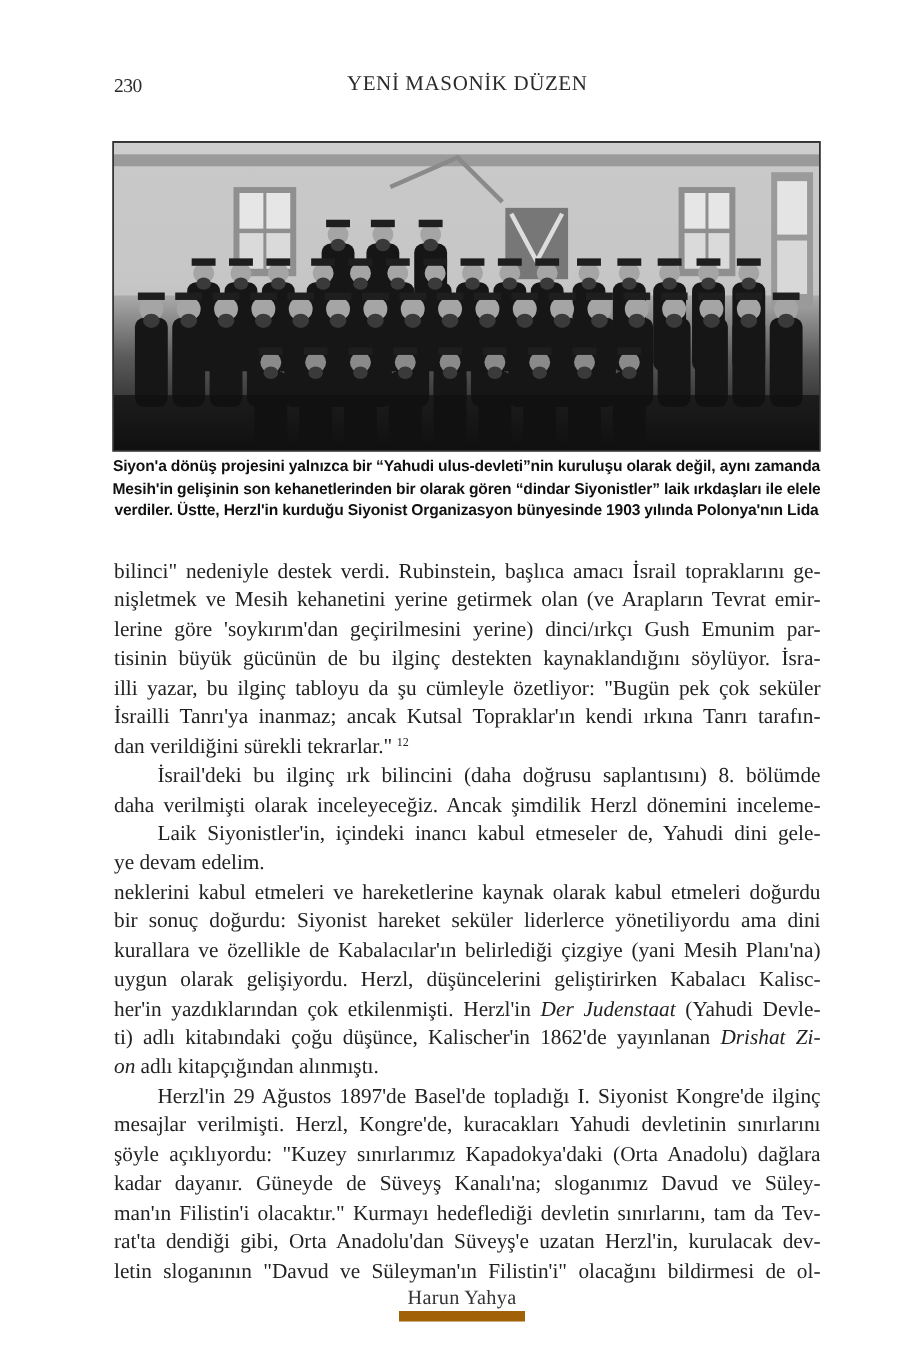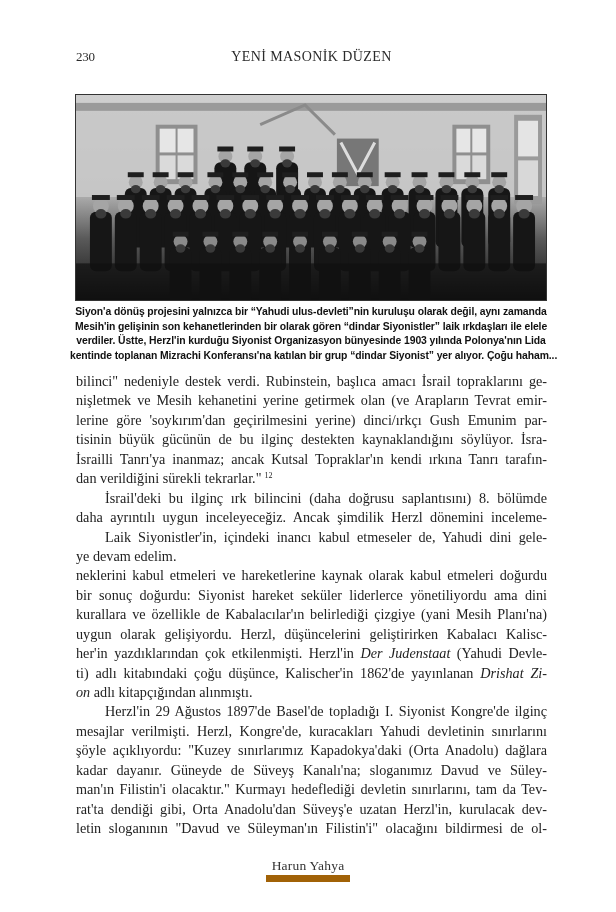--- a/index.html
+++ b/index.html
@@ -264,32 +264,32 @@
           <ellipse cx="345" cy="155" rx="4.8999999999999995" ry="4.2" fill="#3a3a3a"></ellipse>
         </g>
       <rect x="0" y="170" width="472" height="37" fill="#101010" opacity="0.7"></rect>
     </svg>
   </div>
 
   <div class="caption">
     <div>Siyon'a dönüş projesini yalnızca bir “Yahudi ulus-devleti”nin kuruluşu olarak değil, aynı zamanda</div>
     <div>Mesih'in gelişinin son kehanetlerinden bir olarak gören “dindar Siyonistler” laik ırkdaşları ile elele</div>
     <div>verdiler. Üstte, Herzl'in kurduğu Siyonist Organizasyon bünyesinde 1903 yılında Polonya'nın Lida</div>
-    <div>kentinde toplanan Mizrachi Konferansı'na katılan bir grup “dindar Siyonist” yer alıyor. Çoğu haham...</div>
   </div>
 
   <div class="body-text" id="body-text">
       <div class="line"><span>bilinci" nedeniyle destek verdi. Rubinstein, başlıca amacı İsrail topraklarını ge-</span></div>
       <div class="line"><span>nişletmek ve Mesih kehanetini yerine getirmek olan (ve Arapların Tevrat emir-</span></div>
       <div class="line"><span>lerine göre 'soykırım'dan geçirilmesini yerine) dinci/ırkçı Gush Emunim par-</span></div>
       <div class="line"><span>tisinin büyük gücünün de bu ilginç destekten kaynaklandığını söylüyor. İsra-</span></div>
+      <div class="line"><span>illi yazar, bu ilginç tabloyu da şu cümleyle özetliyor: "Bugün pek çok seküler</span></div>
       <div class="line"><span>İsrailli Tanrı'ya inanmaz; ancak Kutsal Topraklar'ın kendi ırkına Tanrı tarafın-</span></div>
       <div class="line last"><span>dan verildiğini sürekli tekrarlar."</span><sup class="fn">12</sup></div>
       <div class="line indent"><span>İsrail'deki bu ilginç ırk bilincini (daha doğrusu saplantısını) 8. bölümde</span></div>
-      <div class="line"><span>daha ayrıntılı uygun inceleyeceğiz. Ancak şimdilik Herzl dönemini inceleme-</span></div>
+      <div class="line"><span>daha verilmişti olarak inceleyeceğiz. Ancak şimdilik Herzl dönemini inceleme-</span></div>
       <div class="line indent"><span>Laik Siyonistler'in, içindeki inancı kabul etmeseler de, Yahudi dini gele-</span></div>
       <div class="line last"><span>ye devam edelim.</span></div>
       <div class="line"><span>neklerini kabul etmeleri ve hareketlerine kaynak olarak kabul etmeleri doğurdu</span></div>
       <div class="line"><span>bir sonuç doğurdu: Siyonist hareket seküler liderlerce yönetiliyordu ama dini</span></div>
       <div class="line"><span>kurallara ve özellikle de Kabalacılar'ın belirlediği çizgiye (yani Mesih Planı'na)</span></div>
       <div class="line"><span>uygun olarak gelişiyordu. Herzl, düşüncelerini geliştirirken Kabalacı Kalisc-</span></div>
       <div class="line"><span>her'in yazdıklarından çok etkilenmişti. Herzl'in </span><em>Der Judenstaat</em><span> (Yahudi Devle-</span></div>
       <div class="line"><span>ti) adlı kitabındaki çoğu düşünce, Kalischer'in 1862'de yayınlanan </span><em>Drishat Zi-</em></div>
       <div class="line last"><em>on</em><span> adlı kitapçığından alınmıştı.</span></div>
       <div class="line indent"><span>Herzl'in 29 Ağustos 1897'de Basel'de topladığı I. Siyonist Kongre'de ilginç</span></div>

